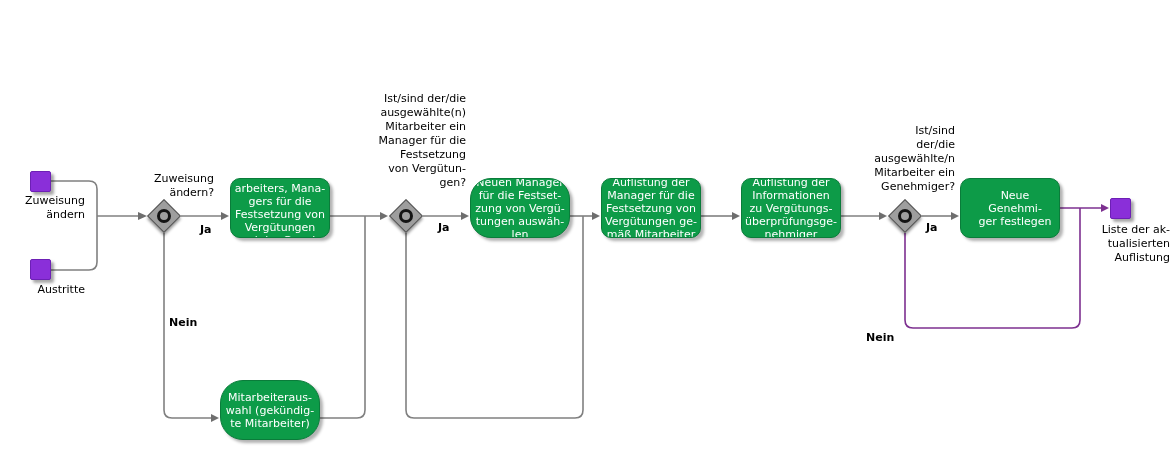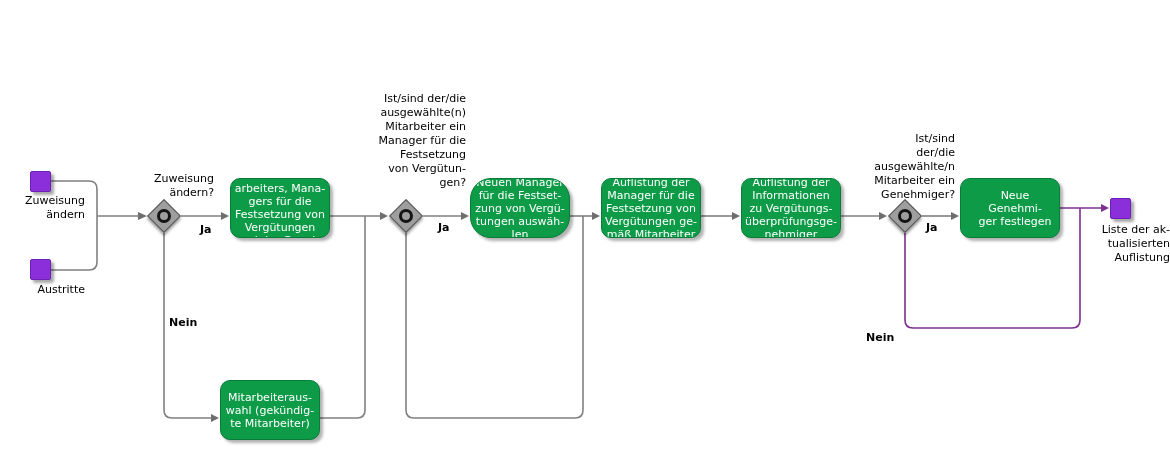--- a/index.html
+++ b/index.html
@@ -102,21 +102,21 @@
   <div class="branch" style="left:169px;top:316px;">Nein</div>
 
   <div class="act top" style="left:230px;top:178px;">arbeiters, Mana-
 gers für die
 Festsetzung von
 Vergütungen
 und der Geneh-
 migungskonfigu-
 ration</div>
 
-  <div class="act" style="left:220px;top:380px;">Mitarbeiteraus-
+  <div class="act" style="left:220px;top:380px;border-radius:23px;">Mitarbeiteraus-
 wahl (gekündig-
 te Mitarbeiter)</div>
 
   <div class="gw" style="left:394px;top:204px;"></div>
   <div class="gw-ring" style="left:399px;top:209px;"></div>
   <div class="lbl" style="left:346px;top:92px;width:120px;">Ist/sind der/die
 ausgewählte(n)
 Mitarbeiter ein
 Manager für die
 Festsetzung
@@ -137,21 +137,21 @@
 mäß Mitarbeiter</div>
 
   <div class="act" style="left:741px;top:178px;">Auflistung der
 Informationen
 zu Vergütungs-
 überprüfungsge-
 nehmiger</div>
 
   <div class="gw" style="left:893px;top:204px;"></div>
   <div class="gw-ring" style="left:898px;top:209px;"></div>
-  <div class="lbl" style="left:855px;top:124px;width:100px;margin-top:8px;">Ist/sind
+  <div class="lbl" style="left:855px;top:124px;width:100px;">Ist/sind
 der/die
 ausgewählte/n
 Mitarbeiter ein
 Genehmiger?</div>
   <div class="branch" style="left:926px;top:221px;">Ja</div>
   <div class="branch" style="left:866px;top:331px;">Nein</div>
 
   <div class="act" style="left:960px;top:178px;padding-left:12px;">Neue Genehmi-
 ger festlegen</div>
 

